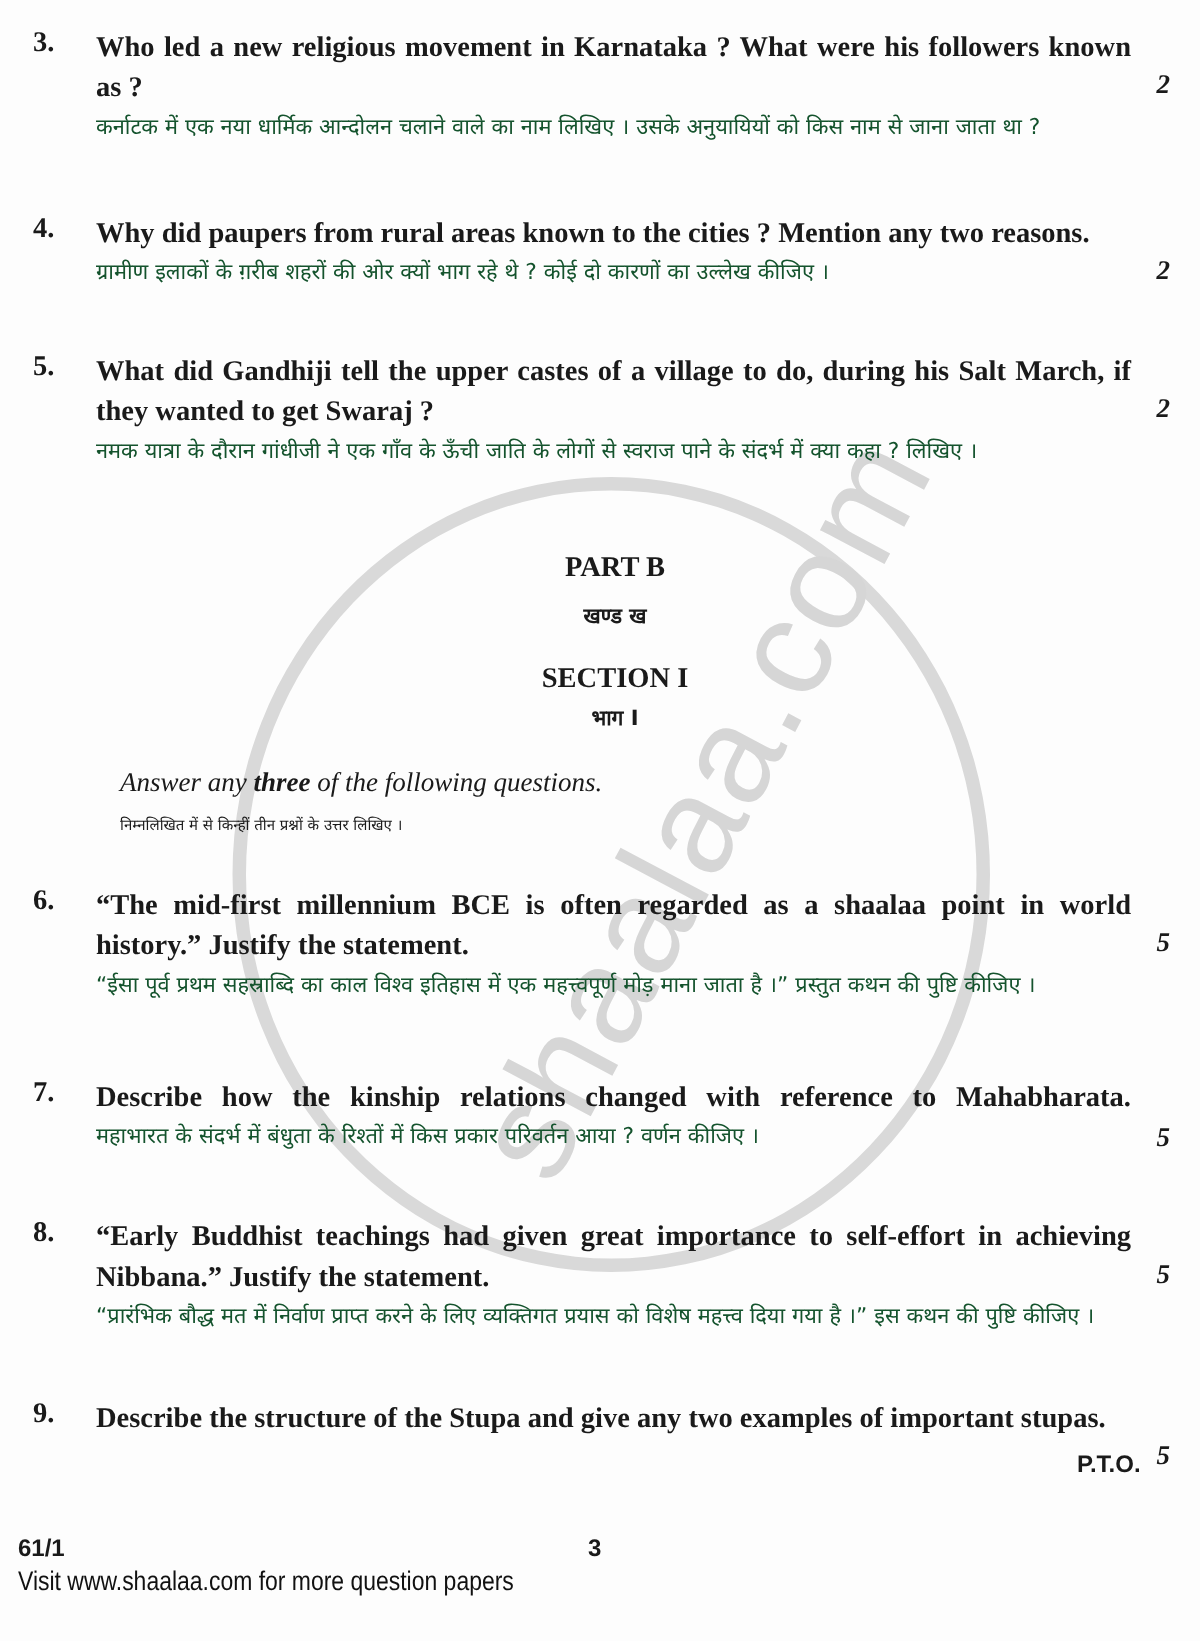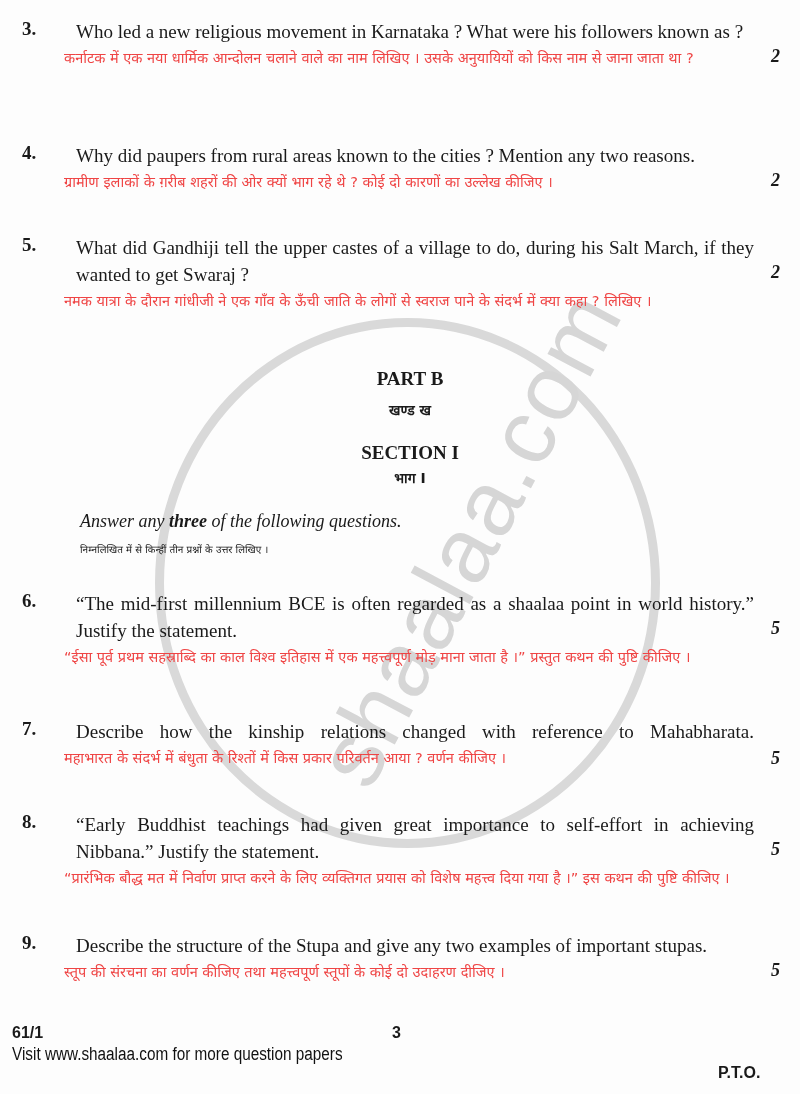--- a/index.html
+++ b/index.html
@@ -17,22 +17,22 @@
       position: absolute; left: 230px; top: 540px; width: 420px;
       transform: rotate(-62deg); transform-origin: center;
       font-family: "Liberation Sans", "DejaVu Sans", sans-serif;
       font-size: 92px; color: #d6d6d6; letter-spacing: 2px; white-space: nowrap;
       z-index: 0;
     }
     .content { position: relative; z-index: 1; }
     .q { position: absolute; left: 22px; width: 760px; }
     .q-num { position: absolute; left: 0; top: 0; font-weight: bold; font-size: 19px; }
     .q-body { margin-left: 42px; width: 690px; }
-    .en { font-size: 19px; font-weight: normal; line-height: 27px; text-align: justify; margin-left: 12px; }
-    .hi { font-family: "DejaVu Sans", sans-serif; font-size: 14.5px; line-height: 27px; text-align: justify; color: #ef4444; }
+    .en { font-size: 19px; font-weight: bold; line-height: 27px; text-align: justify; }
+    .hi { font-family: "DejaVu Sans", sans-serif; font-size: 14.5px; line-height: 27px; text-align: justify; color: #14532d; }
     .marks { position: absolute; right: 2px; font-weight: bold; font-style: italic; font-size: 18px; }
     .center { position: absolute; left: 0; width: 820px; text-align: center; }
     .part-title { font-weight: bold; font-size: 19px; }
     .hi-center { font-family: "DejaVu Sans", sans-serif; font-size: 14px; font-weight: bold; }
     .instr { position: absolute; left: 64px; margin-left: 16px; }
     .instr-en { font-style: italic; font-size: 18px; }
     .instr-en b { font-weight: bold; }
     .instr-hi { font-family: "DejaVu Sans", sans-serif; font-size: 10px; }
     .footer { position: absolute; font-family: "Liberation Sans", "DejaVu Sans", sans-serif; font-size: 16px; font-weight: bold; }
     .visit { position: absolute; left: 12px; top: 1044px; font-family: "Liberation Sans", sans-serif; font-size: 18px; color: #111; transform: scaleX(0.85); transform-origin: left; }
@@ -106,22 +106,21 @@
       <div class="en">“Early Buddhist teachings had given great importance to self-effort in achieving Nibbana.” Justify the statement.</div>
       <div class="hi">“प्रारंभिक बौद्ध मत में निर्वाण प्राप्त करने के लिए व्यक्तिगत प्रयास को विशेष महत्त्व दिया गया है ।” इस कथन की पुष्टि कीजिए ।</div>
     </div>
     <span class="marks" style="top:28px;">5</span>
   </div>
 
   <div class="q" style="top:932px;">
     <span class="q-num">9.</span>
     <div class="q-body">
       <div class="en">Describe the structure of the Stupa and give any two examples of important stupas.</div>
-      <div class="hi">स्तूप की संरचना का वर्णन कीजिए तथा महत्त्वपूर्ण स्तूपों के कोई दो उदाहरण दीजिए ।</div>
     </div>
     <span class="marks" style="top:28px;">5</span>
   </div>
 
   <span class="footer" style="left:12px; top:1024px;">61/1</span>
   <span class="footer" style="left:392px; top:1024px;">3</span>
-  <span class="footer" style="left:718px; top:1064px;">P.T.O.</span>
+  <span class="footer" style="left:718px; top:968px;">P.T.O.</span>
   <span class="visit">Visit www.shaalaa.com for more question papers</span>
 </div>
 
 </body></html>

